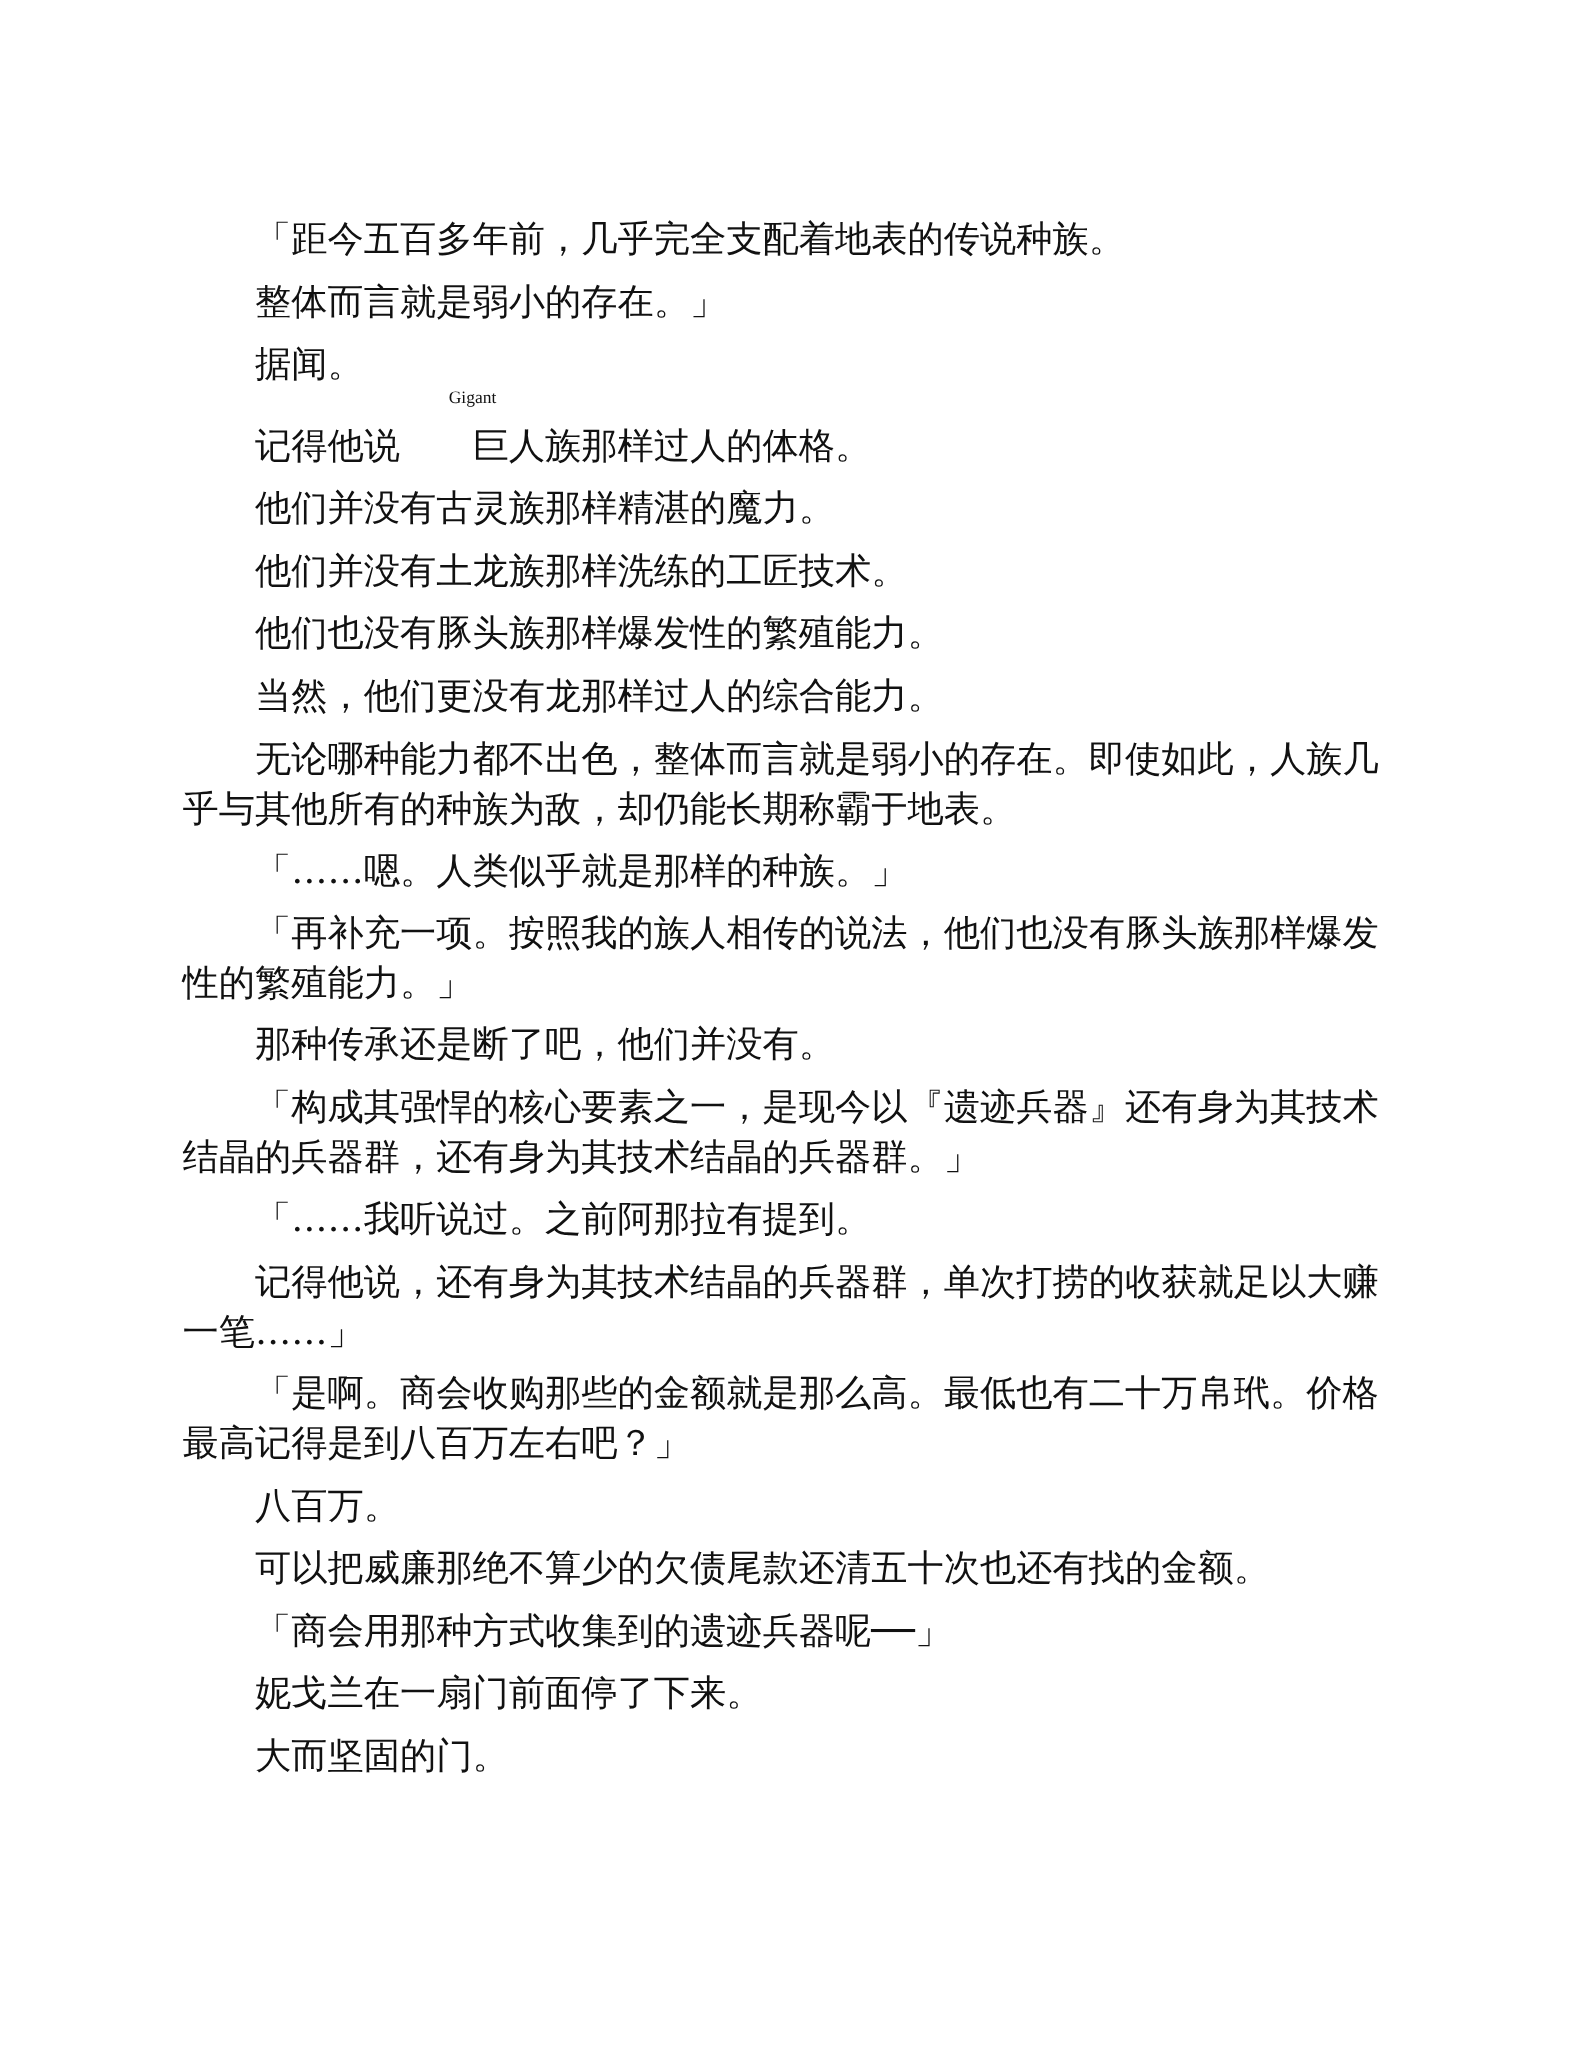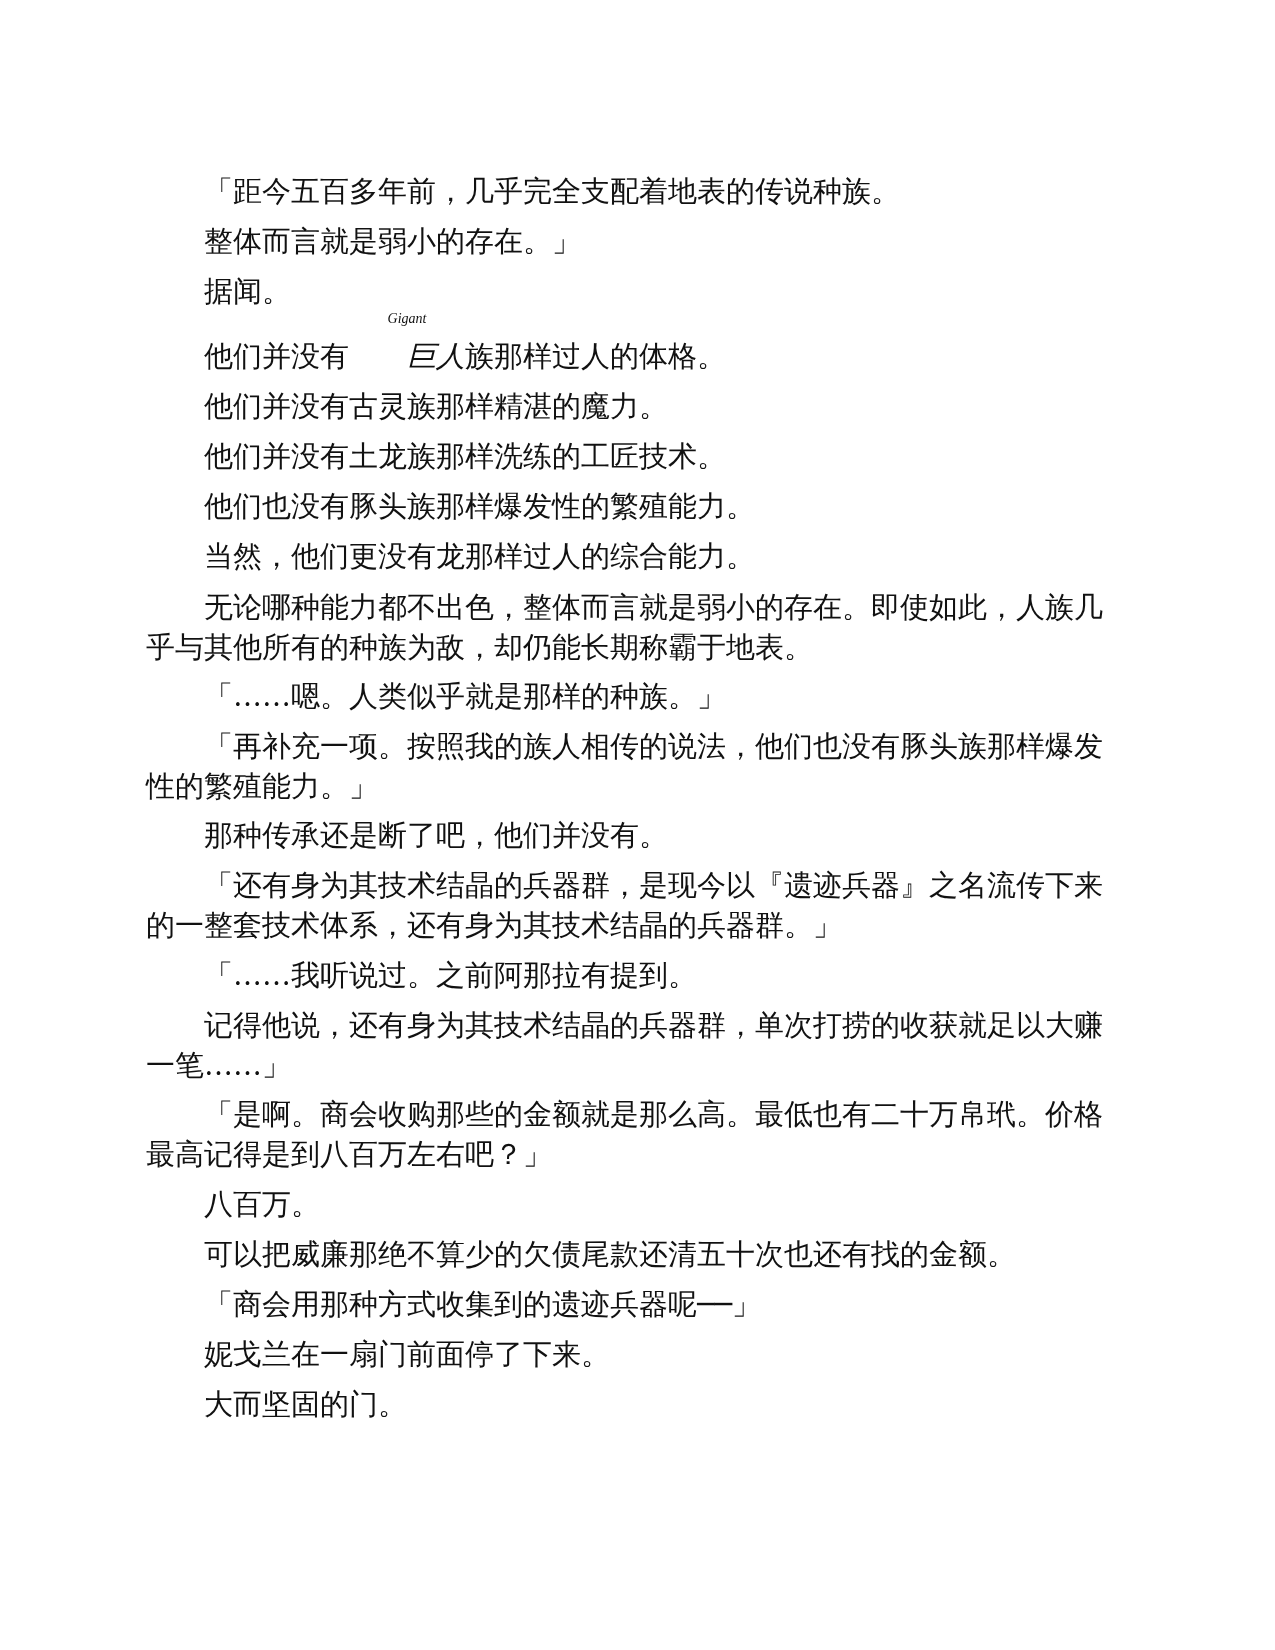--- a/index.html
+++ b/index.html
@@ -28,51 +28,50 @@
       font-size: 29px;
       line-height: 40px;
       letter-spacing: 0px;
       text-indent: 58px;
       white-space: normal;
       word-break: break-all;
     }
     .ruby-wrap {
       position: relative;
       display: inline-block;
-      font-style: italic;
     }
     .ruby-text {
       position: absolute;
       left: 50%;
       top: -24px;
       transform: translateX(-50%);
       font-family: "Liberation Serif", serif;
       font-size: 14px;
       line-height: 14px;
       white-space: nowrap;
       text-indent: 0;
     }
   </style>
 </head>
 <body>
 
 <div class="page">
   <p class="para" style="top:142px">「距今五百多年前，几乎完全支配着地表的传说种族。</p>
   <p class="para" style="top:192px">整体而言就是弱小的存在。」</p>
   <p class="para" style="top:242px">据闻。</p>
-  <p class="para" style="top:307px"><span>他们并没有</span><span class="ruby-wrap"><span class="ruby-text">Gigant</span><span>巨人</span></span><span>族那样过人的体格。</span></p>
+  <p class="para" style="top:307px"><span>记得他说</span><span class="ruby-wrap"><span class="ruby-text">Gigant</span><span>巨人</span></span><span>族那样过人的体格。</span></p>
   <p class="para" style="top:357px">他们并没有古灵族那样精湛的魔力。</p>
   <p class="para" style="top:407px">他们并没有土龙族那样洗练的工匠技术。</p>
   <p class="para" style="top:457px">他们也没有豚头族那样爆发性的繁殖能力。</p>
   <p class="para" style="top:507px">当然，他们更没有龙那样过人的综合能力。</p>
   <p class="para" style="top:558px">无论哪种能力都不出色，整体而言就是弱小的存在。即使如此，人族几乎与其他所有的种族为敌，却仍能长期称霸于地表。</p>
   <p class="para" style="top:647px">「……嗯。人类似乎就是那样的种族。」</p>
   <p class="para" style="top:697px">「再补充一项。按照我的族人相传的说法，他们也没有豚头族那样爆发性的繁殖能力。」</p>
   <p class="para" style="top:786px">那种传承还是断了吧，他们并没有。</p>
-  <p class="para" style="top:836px">「还有身为其技术结晶的兵器群，是现今以『遗迹兵器』之名流传下来的一整套技术体系，还有身为其技术结晶的兵器群。」</p>
+  <p class="para" style="top:836px">「构成其强悍的核心要素之一，是现今以『遗迹兵器』还有身为其技术结晶的兵器群，还有身为其技术结晶的兵器群。」</p>
   <p class="para" style="top:926px">「……我听说过。之前阿那拉有提到。</p>
   <p class="para" style="top:976px">记得他说，还有身为其技术结晶的兵器群，单次打捞的收获就足以大赚一笔……」</p>
   <p class="para" style="top:1065px">「是啊。商会收购那些的金额就是那么高。最低也有二十万帛玳。价格最高记得是到八百万左右吧？」</p>
   <p class="para" style="top:1155px">八百万。</p>
   <p class="para" style="top:1205px">可以把威廉那绝不算少的欠债尾款还清五十次也还有找的金额。</p>
   <p class="para" style="top:1255px">「商会用那种方式收集到的遗迹兵器呢──」</p>
   <p class="para" style="top:1305px">妮戈兰在一扇门前面停了下来。</p>
   <p class="para" style="top:1355px">大而坚固的门。</p>
 </div>
 

